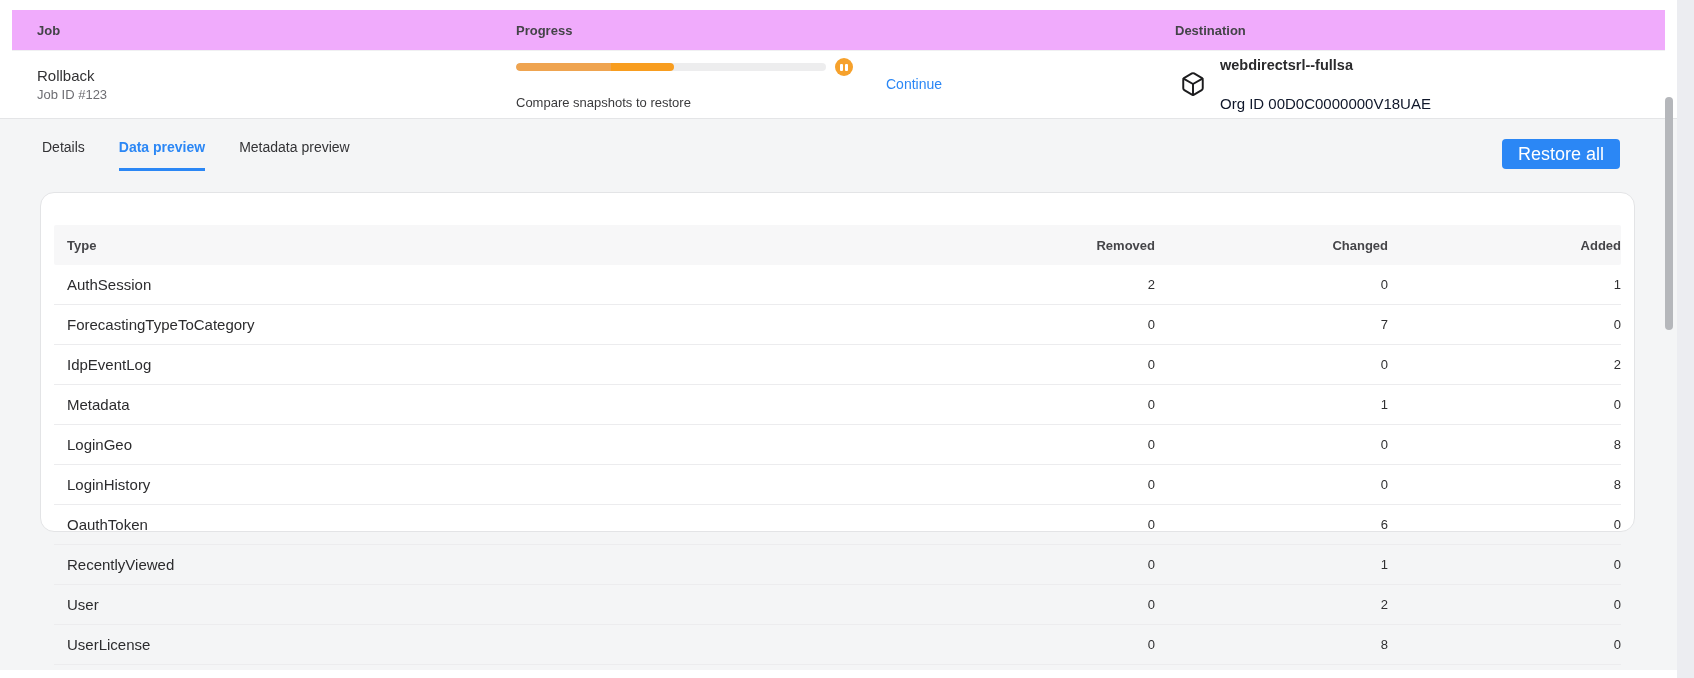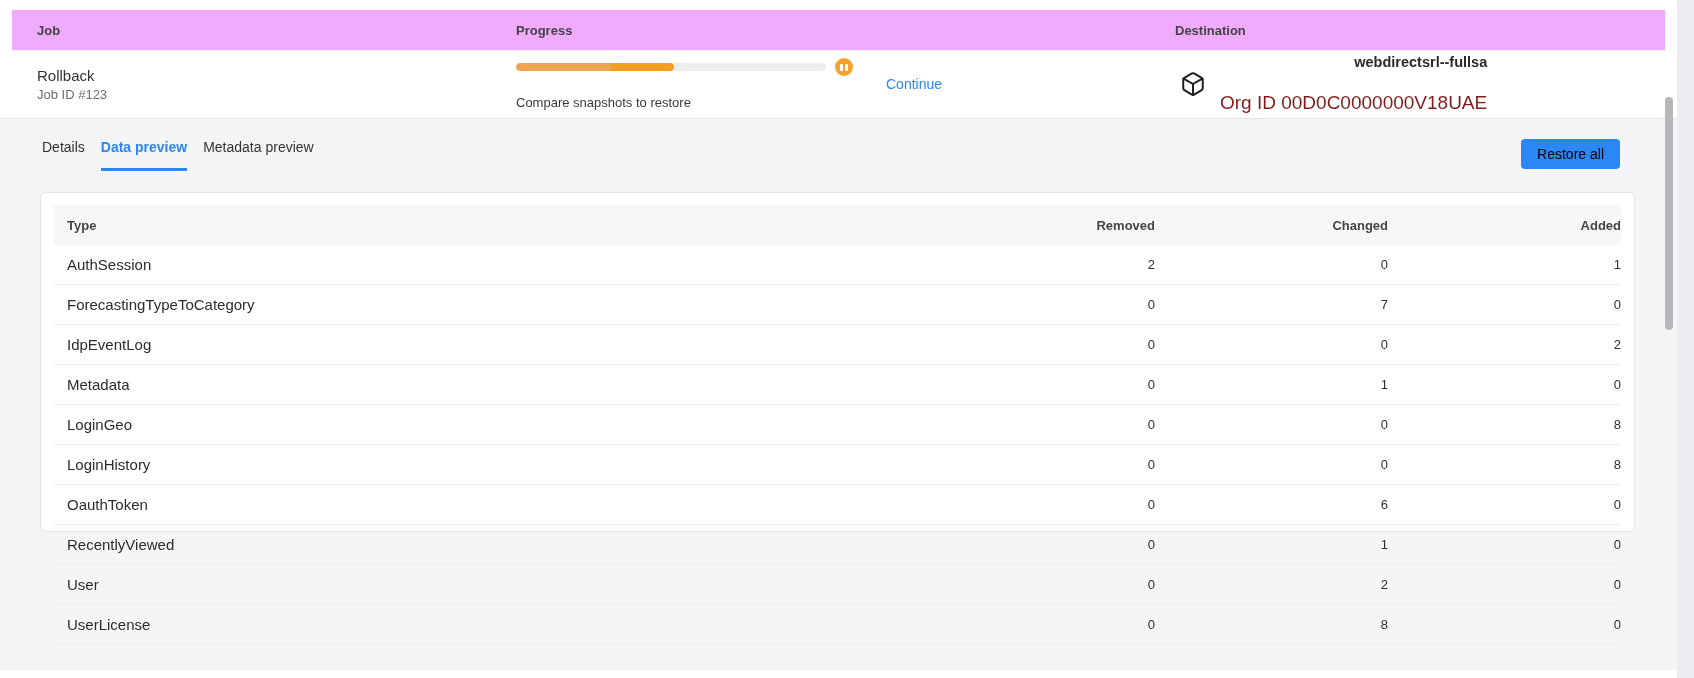--- a/index.html
+++ b/index.html
@@ -41,48 +41,48 @@
     display:flex; align-items:center; justify-content:center; gap:2.5px;
     border:none; cursor:pointer;
   }
   .pause-btn i { display:block; width:2.5px; height:7px; background:#fff; border-radius:1px; }
   .status-text { font-size:13px; color:#3a3a3c; margin-top:7px; }
   .continue-link {
     position:absolute; left:370px; top:50%; transform:translateY(-50%);
     font-size:14px; color:var(--accent); text-decoration:none; cursor:pointer;
   }
 
-  .dest-cell { display:flex; align-items:center;text-align:right; }
+  .dest-cell { display:flex; align-items:center; }
   .cube-icon { width:26px; height:26px; margin-left:5px; color:#1c1c1e; flex:0 0 auto; }
   .dest-text { margin-left:14px; display:flex; flex-direction:column; gap:2px; }
   .dest-name { font-size:14.5px; font-weight:700; color:#2a2a2c; }
-  .dest-org { font-size:19px; color:#7f1d1d;margin-top:20px; }
+  .dest-org { font-size:15px; color:#0f172a;margin-top:20px; }
 
   
   .tabs-bar {
     position:absolute; top:119px; left:0; right:17px;
     padding:20px 57px 0 42px; display:flex; align-items:flex-start;
   }
-  .tabs { display:flex; gap:16px; }
+  .tabs { display:flex; gap:34px; }
   .tab {
     font-size:14px; line-height:17px; color:#333336; cursor:pointer;
     padding-bottom:12px; border-bottom:3px solid transparent; font-weight:400;
   }
   .tab.active { color:var(--accent); border-bottom-color:var(--accent); font-weight:700; }
   .restore-btn {
     margin-left:auto; height:30px; padding:0 16px; border:none; border-radius:4px;
-    background:var(--accent); color:#000000; font-size:14px; font-weight:400;
+    background:var(--accent); color:#ffffff; font-size:18px; font-weight:400;
     font-family:"Liberation Sans", sans-serif; cursor:pointer;
   }
 
   
   .table-card {
     position:absolute; left:40px; top:192px; width:1595px; height:340px;
-    background:#fff; border:1px solid #e3e4e6; border-radius:5px;
-    padding:12px 13px;
+    background:#fff; border:1px solid #e3e4e6; border-radius:14px;
+    padding:32px 13px;
   }
   .trow { display:grid; grid-template-columns:1fr 233px 233px 233px; align-items:center; }
   .thead { height:40px; background:#f7f7f8; border-radius:2px; }
   .thead .th { font-size:13px; font-weight:700; color:#454549; }
   .th-type, .cell-type { padding-left:13px; text-align:left; }
   .th-num, .cell-num { text-align:right; }
   .tbody .trow { height:40px; border-bottom:1px solid #ececee; }
   .cell-type { font-size:15px; color:#2c2c2e; }
   .cell-num { font-size:13px; color:#2f2f31; }
 

